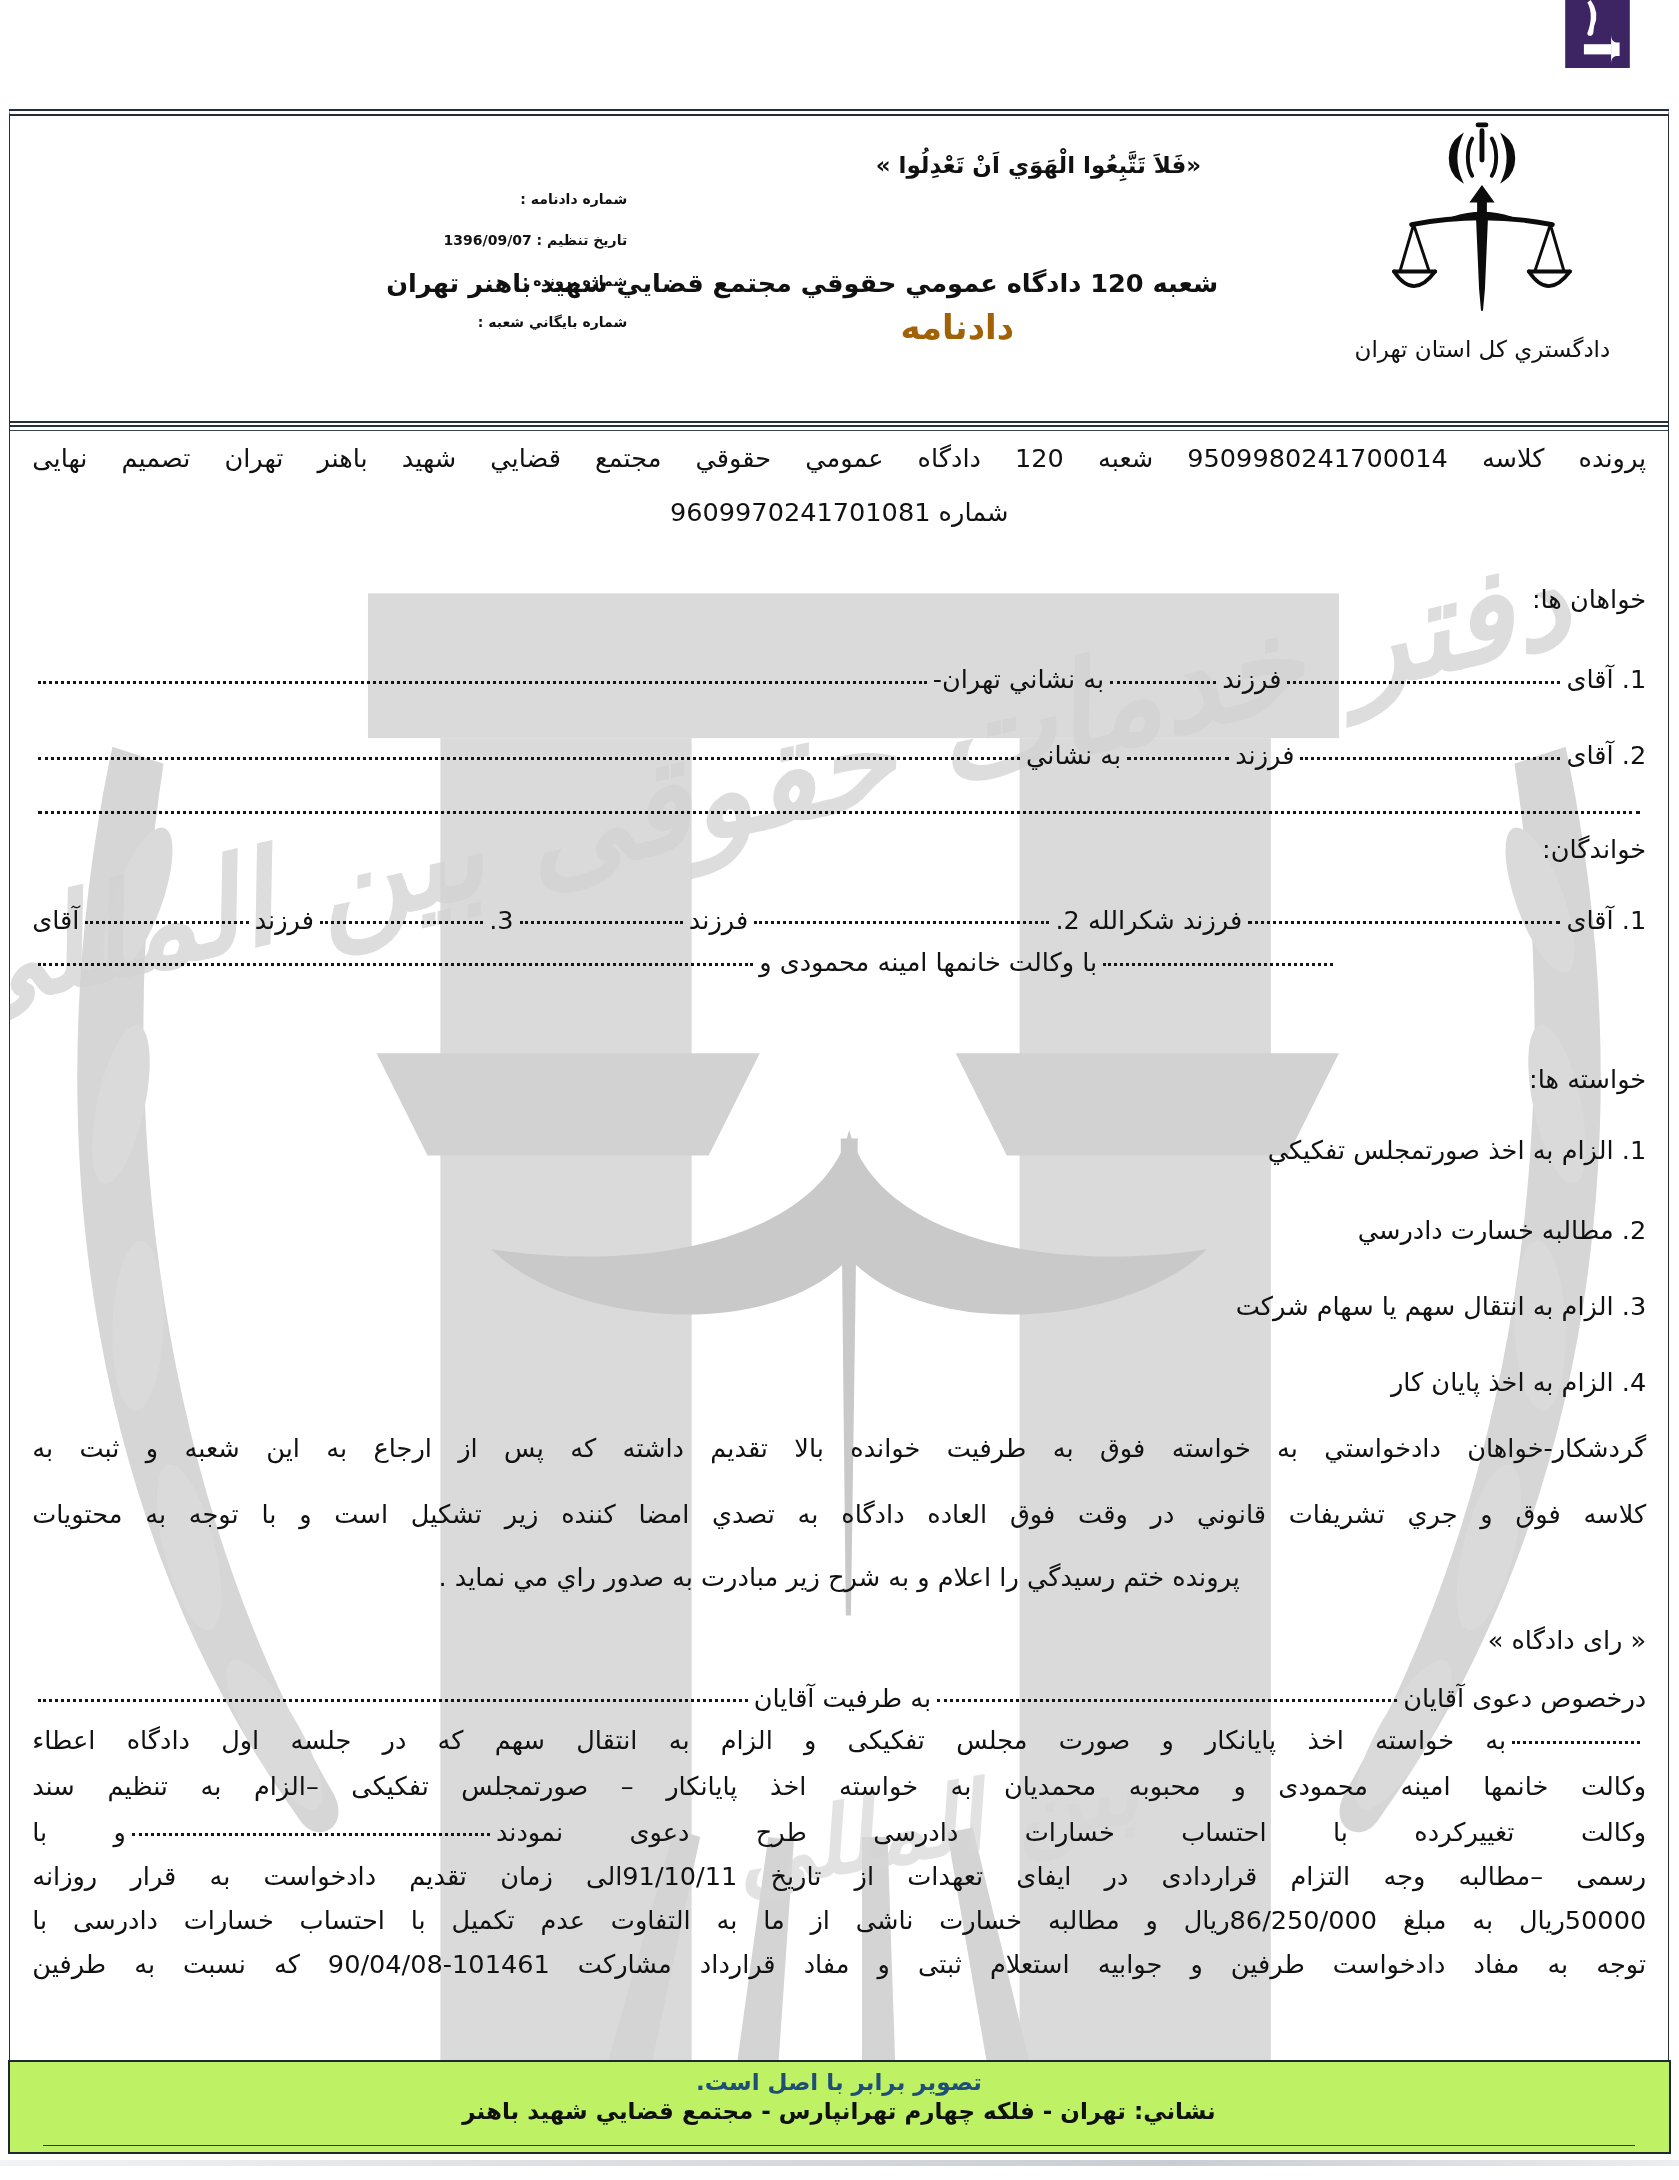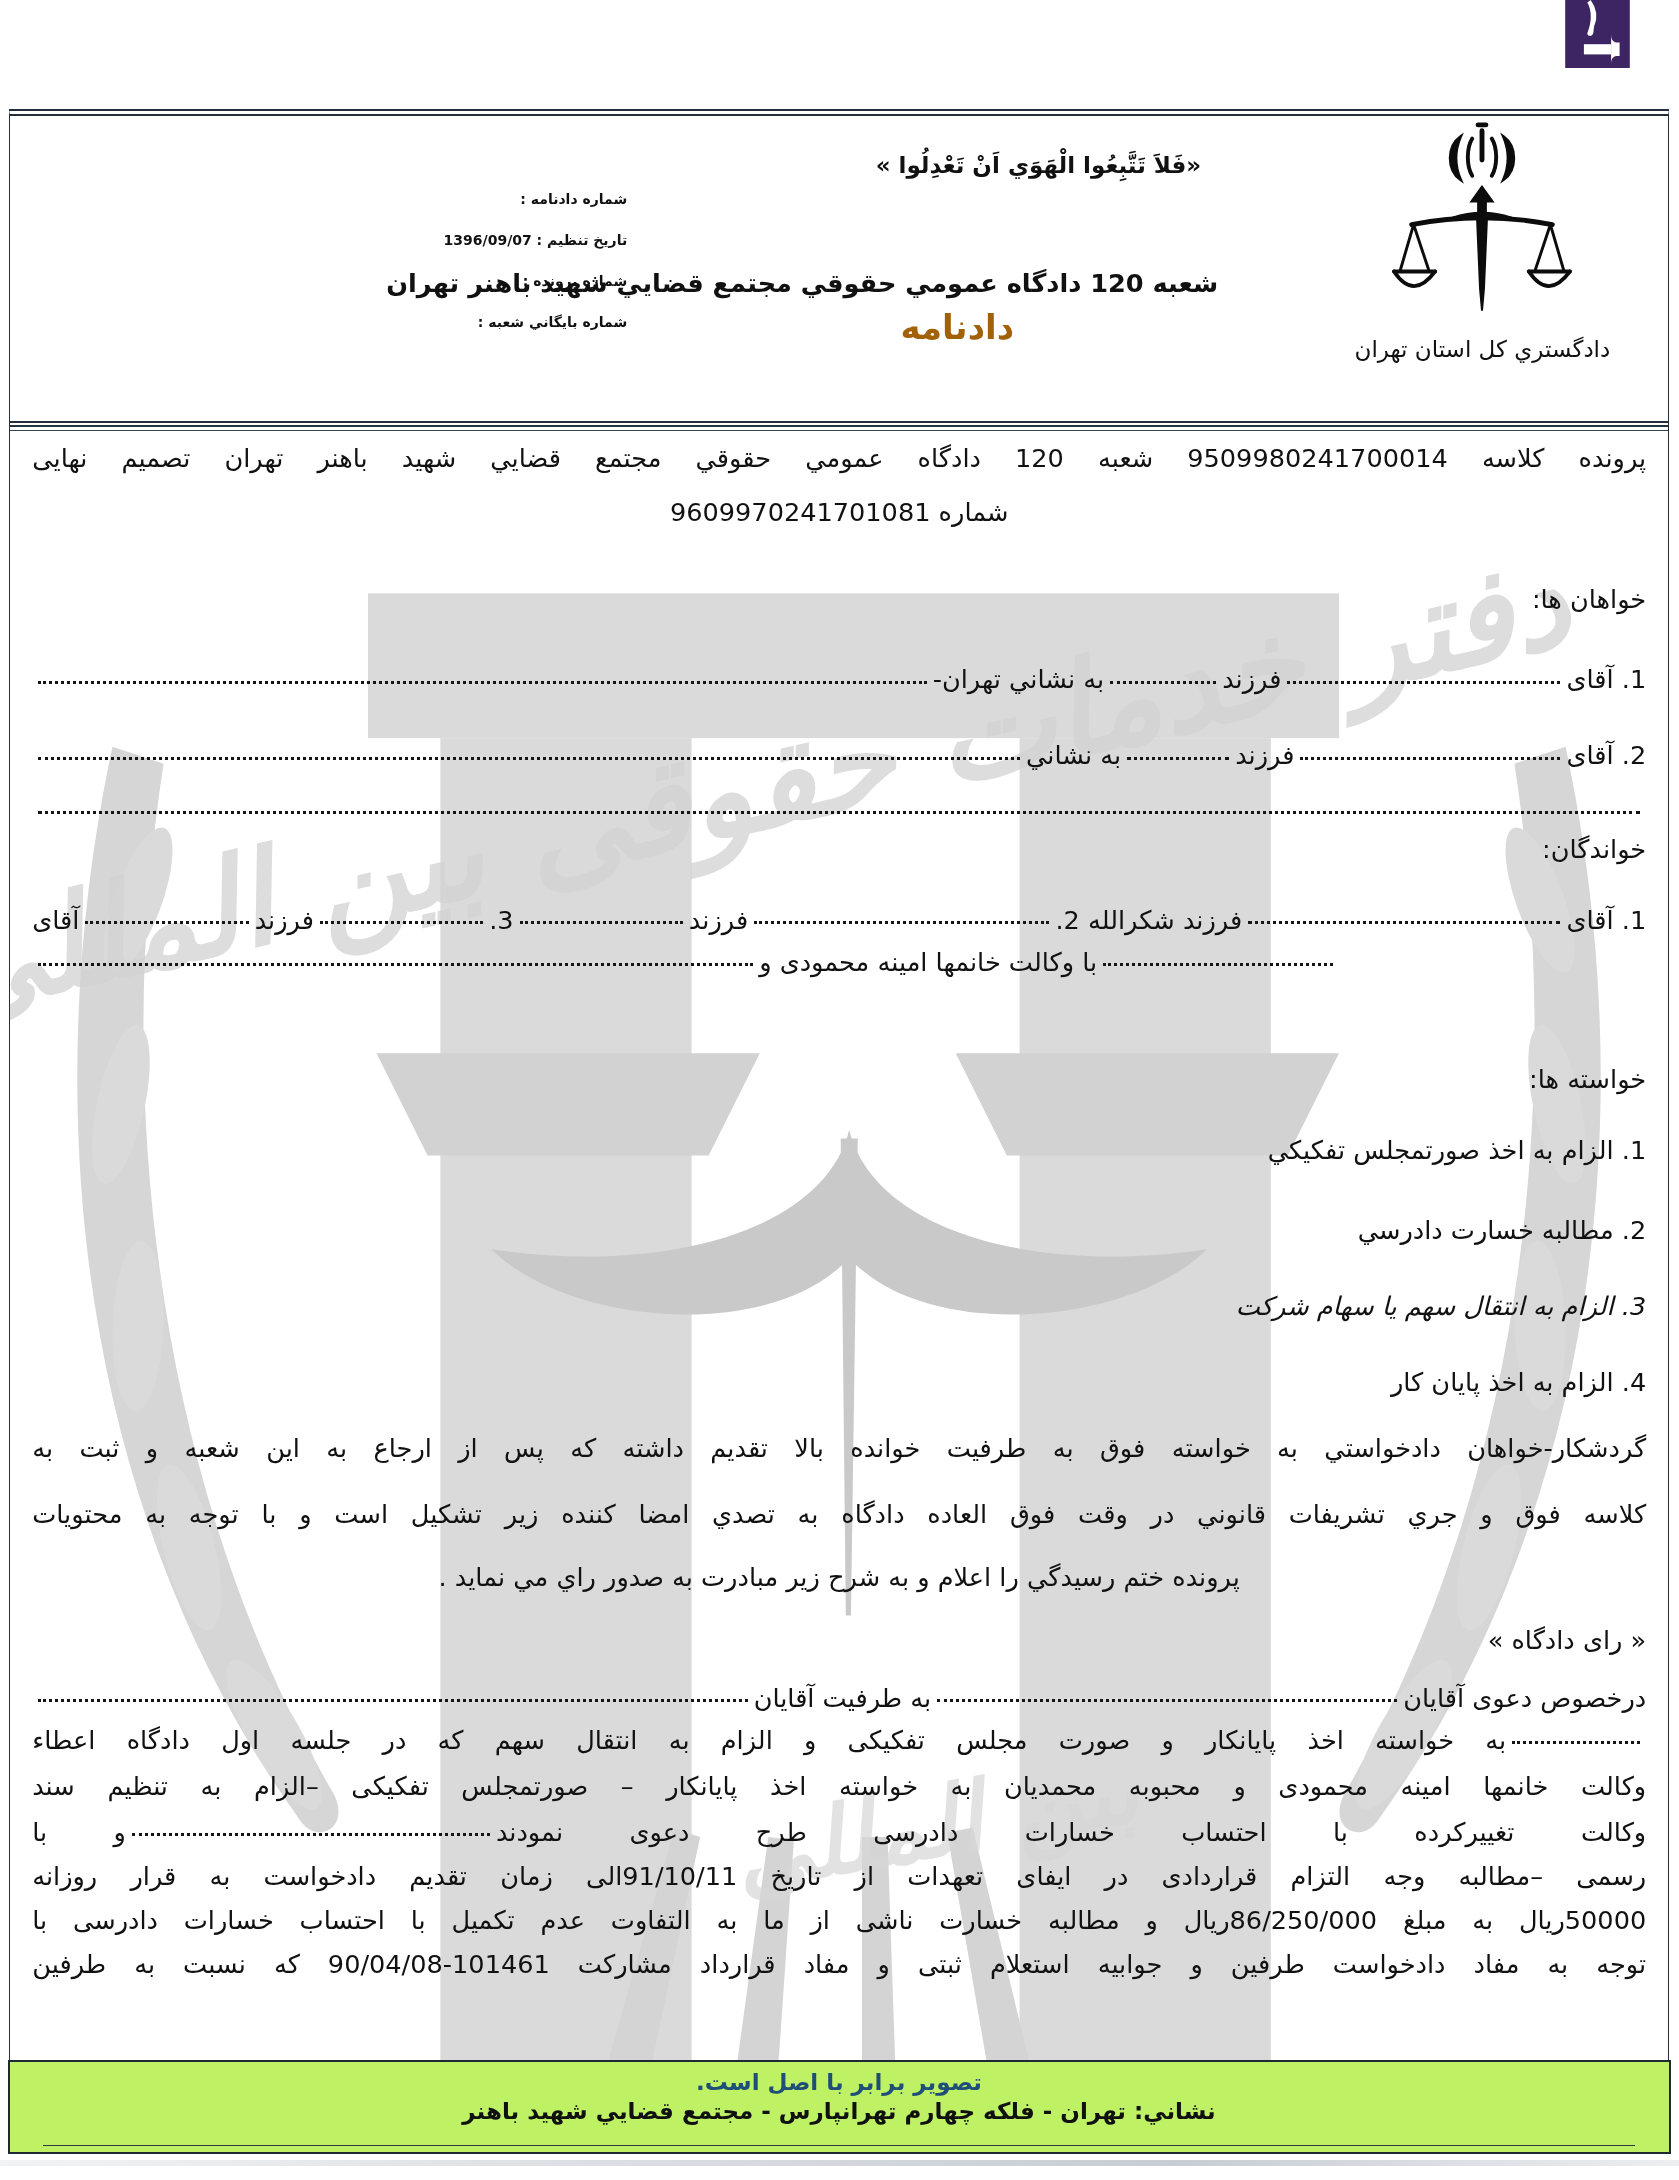--- a/index.html
+++ b/index.html
@@ -189,21 +189,21 @@
         </div>
         <div class="line flex" style="margin-top: 3px;">
           <span class="spc" style="flex-basis: 307px;"></span>
           <span class="dots" style="flex-basis: 230px;"></span>
           <span class="seg">با وكالت  خانمها امينه محمودی و</span>
           <span class="dots fill" style="flex-basis: 426px;"></span>
         </div>
         <div class="line right" style="margin-top: 78px;"><span class="seg">خواسته ها:</span></div>
         <div class="line right" style="margin-top: 32px;"><span class="seg">1. الزام به اخذ صورتمجلس تفكيكي</span></div>
         <div class="line right" style="margin-top: 41px;"><span class="seg">2. مطالبه خسارت دادرسي</span></div>
-        <div class="line right" style="margin-top: 37px; font-style: italic;"><span class="seg">3. الزام به انتقال سهم يا سهام شركت</span></div>
+        <div class="line right" style="margin-top: 37px;"><span class="seg">3. الزام به انتقال سهم يا سهام شركت</span></div>
         <div class="line right" style="margin-top: 37px;"><span class="seg">4. الزام به اخذ پايان كار</span></div>
         <div class="line justify" style="margin-top: 27px;"><span class="seg">گردشكار-خواهان دادخواستي به خواسته فوق به طرفيت خوانده بالا تقديم داشته كه پس از ارجاع به اين شعبه و ثبت به</span></div>
         <div class="line justify" style="margin-top: 27px;"><span class="seg">كلاسه فوق و جري تشريفات قانوني در وقت فوق العاده دادگاه به تصدي امضا كننده زير تشكيل است و با توجه به محتويات</span></div>
         <div class="line center" style="margin-top: 24px;"><span class="seg">پرونده ختم رسيدگي را اعلام و به شرح زير مبادرت به صدور راي مي نمايد .</span></div>
         <div class="line right" style="margin-top: 24px;"><span class="seg">« رای دادگاه »</span></div>
         <div class="line flex" style="margin-top: 19px;">
           <span class="seg">درخصوص دعوی آقایان</span>
           <span class="dots" style="flex-basis: 460px;"></span>
           <span class="seg">به طرفيت آقایان</span>
           <span class="dots fill" style="flex-basis: 426px;"></span>

